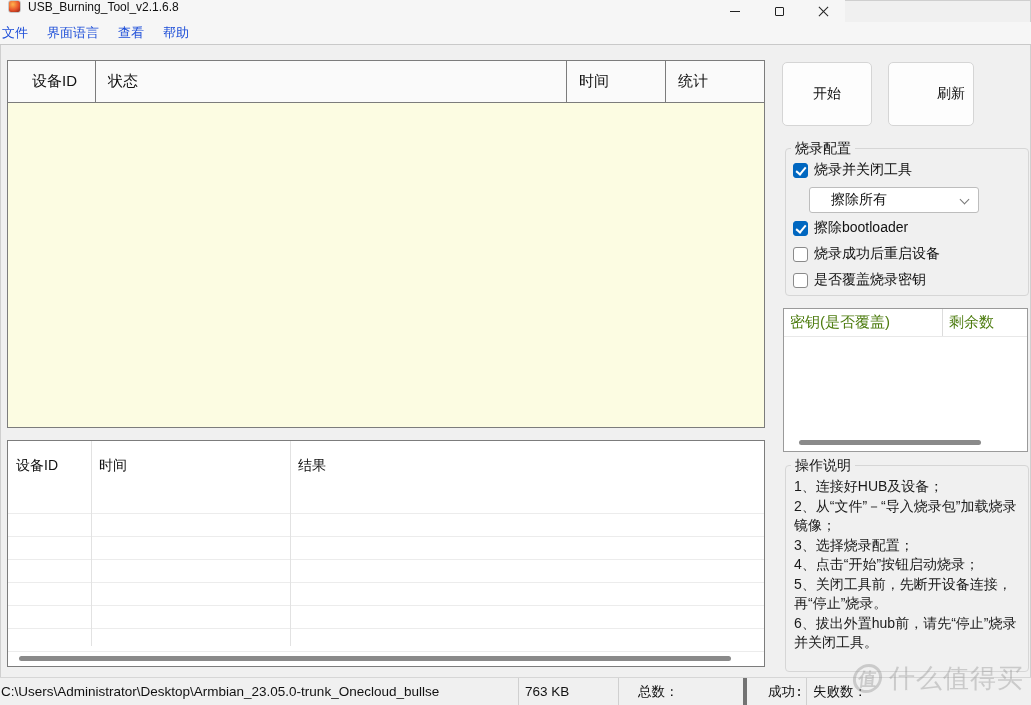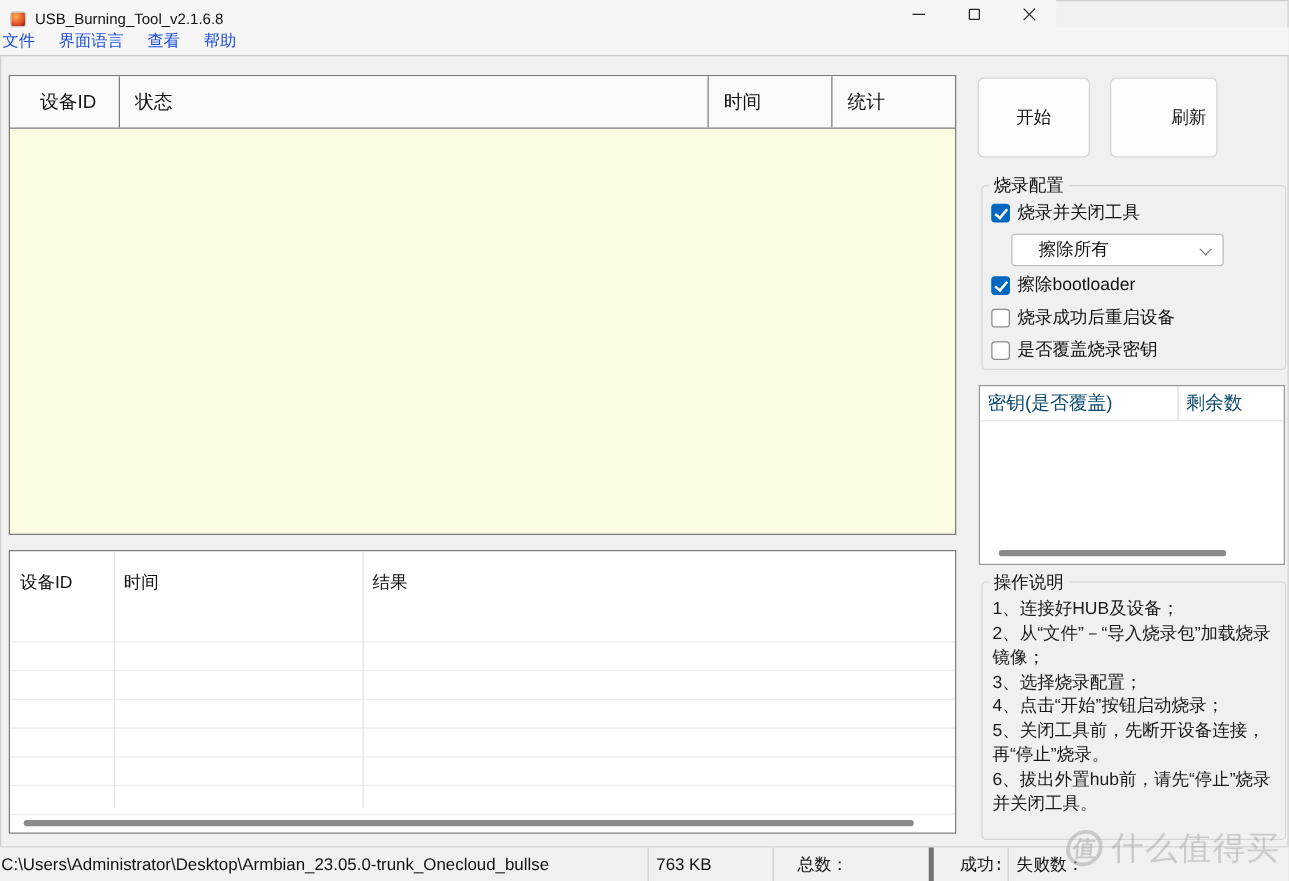--- a/index.html
+++ b/index.html
@@ -6,21 +6,21 @@
   html,body { width:1031px; height:705px; }
   body {
     font-family:"Liberation Sans", sans-serif;
     background:#f0f0f0; color:#1a1a1a;
     position:relative; overflow:hidden;
   }
   .window { position:absolute; inset:0; box-shadow: inset 0 0 0 1px #cfcfcf; }
 
   
   .titlebar { position:absolute; left:0; top:0; width:845px; height:22px;
-    background:#f6f6f6; display:flex; align-items:flex-end; padding-left:8px; }
+    background:#f6f6f6; display:flex; align-items:flex-start; padding-left:8px; }
   .app-icon { width:13px; height:13px; border-radius:3px;
     background: radial-gradient(circle at 35% 30%, #ffb24d 0%, #e8542b 55%, #8a1e12 100%);
     border:1px solid #c9c9c9; }
   .window-title { margin-left:7px; font-size:12px; color:#111; }
   .win-controls { position:absolute; right:0; top:0; height:22px; display:flex; }
   .win-btn { width:44px; height:22px; display:flex; align-items:center; justify-content:center; }
   .glyph-min { width:10px; border-top:1px solid #222; }
   .glyph-max { width:9px; height:9px; border:1px solid #222; border-radius:1px; }
   .glyph-close { position:relative; width:11px; height:11px; }
   .glyph-close::before, .glyph-close::after { content:""; position:absolute; left:-1px; top:5px;
@@ -75,21 +75,21 @@
   .dropdown { position:absolute; left:23px; top:38px; width:170px; height:26px;
     background:#fff; border:1px solid #bdbdbd; border-radius:3px;
     display:flex; align-items:center; padding-left:21px; font-size:14px; color:#111; }
   .chevron-down { position:absolute; right:10px; top:8px; width:7px; height:7px;
     border-right:1.5px solid #777; border-bottom:1.5px solid #777; transform:rotate(45deg); }
 
   
   .key-panel { position:absolute; left:783px; top:308px; width:245px; height:144px;
     background:#fff; border:1px solid #9a9a9a; }
   .kp-header { display:flex; height:28px; border-bottom:1px solid #e8e8e8; }
-  .kp-cell { display:flex; align-items:center; font-size:15px; color:#0c4a6e; padding-left:6px; }
+  .kp-cell { display:flex; align-items:center; font-size:15px; color:#4d7c0f; padding-left:6px; }
   .kp-cell.c0 { width:159px; border-right:1px solid #dcdcdc; }
   .kp-cell.c1 { flex:1; }
   .kp-scroll { position:absolute; left:15px; bottom:6px; width:182px; height:5px;
     background:#8a8a8a; border-radius:3px; }
 
   
   .instructions { left:785px; top:465px; width:244px; height:207px; }
   .instr-text { padding:11px 4px 0 8px; font-size:14px; line-height:19.5px; color:#1a1a1a; }
 
   

